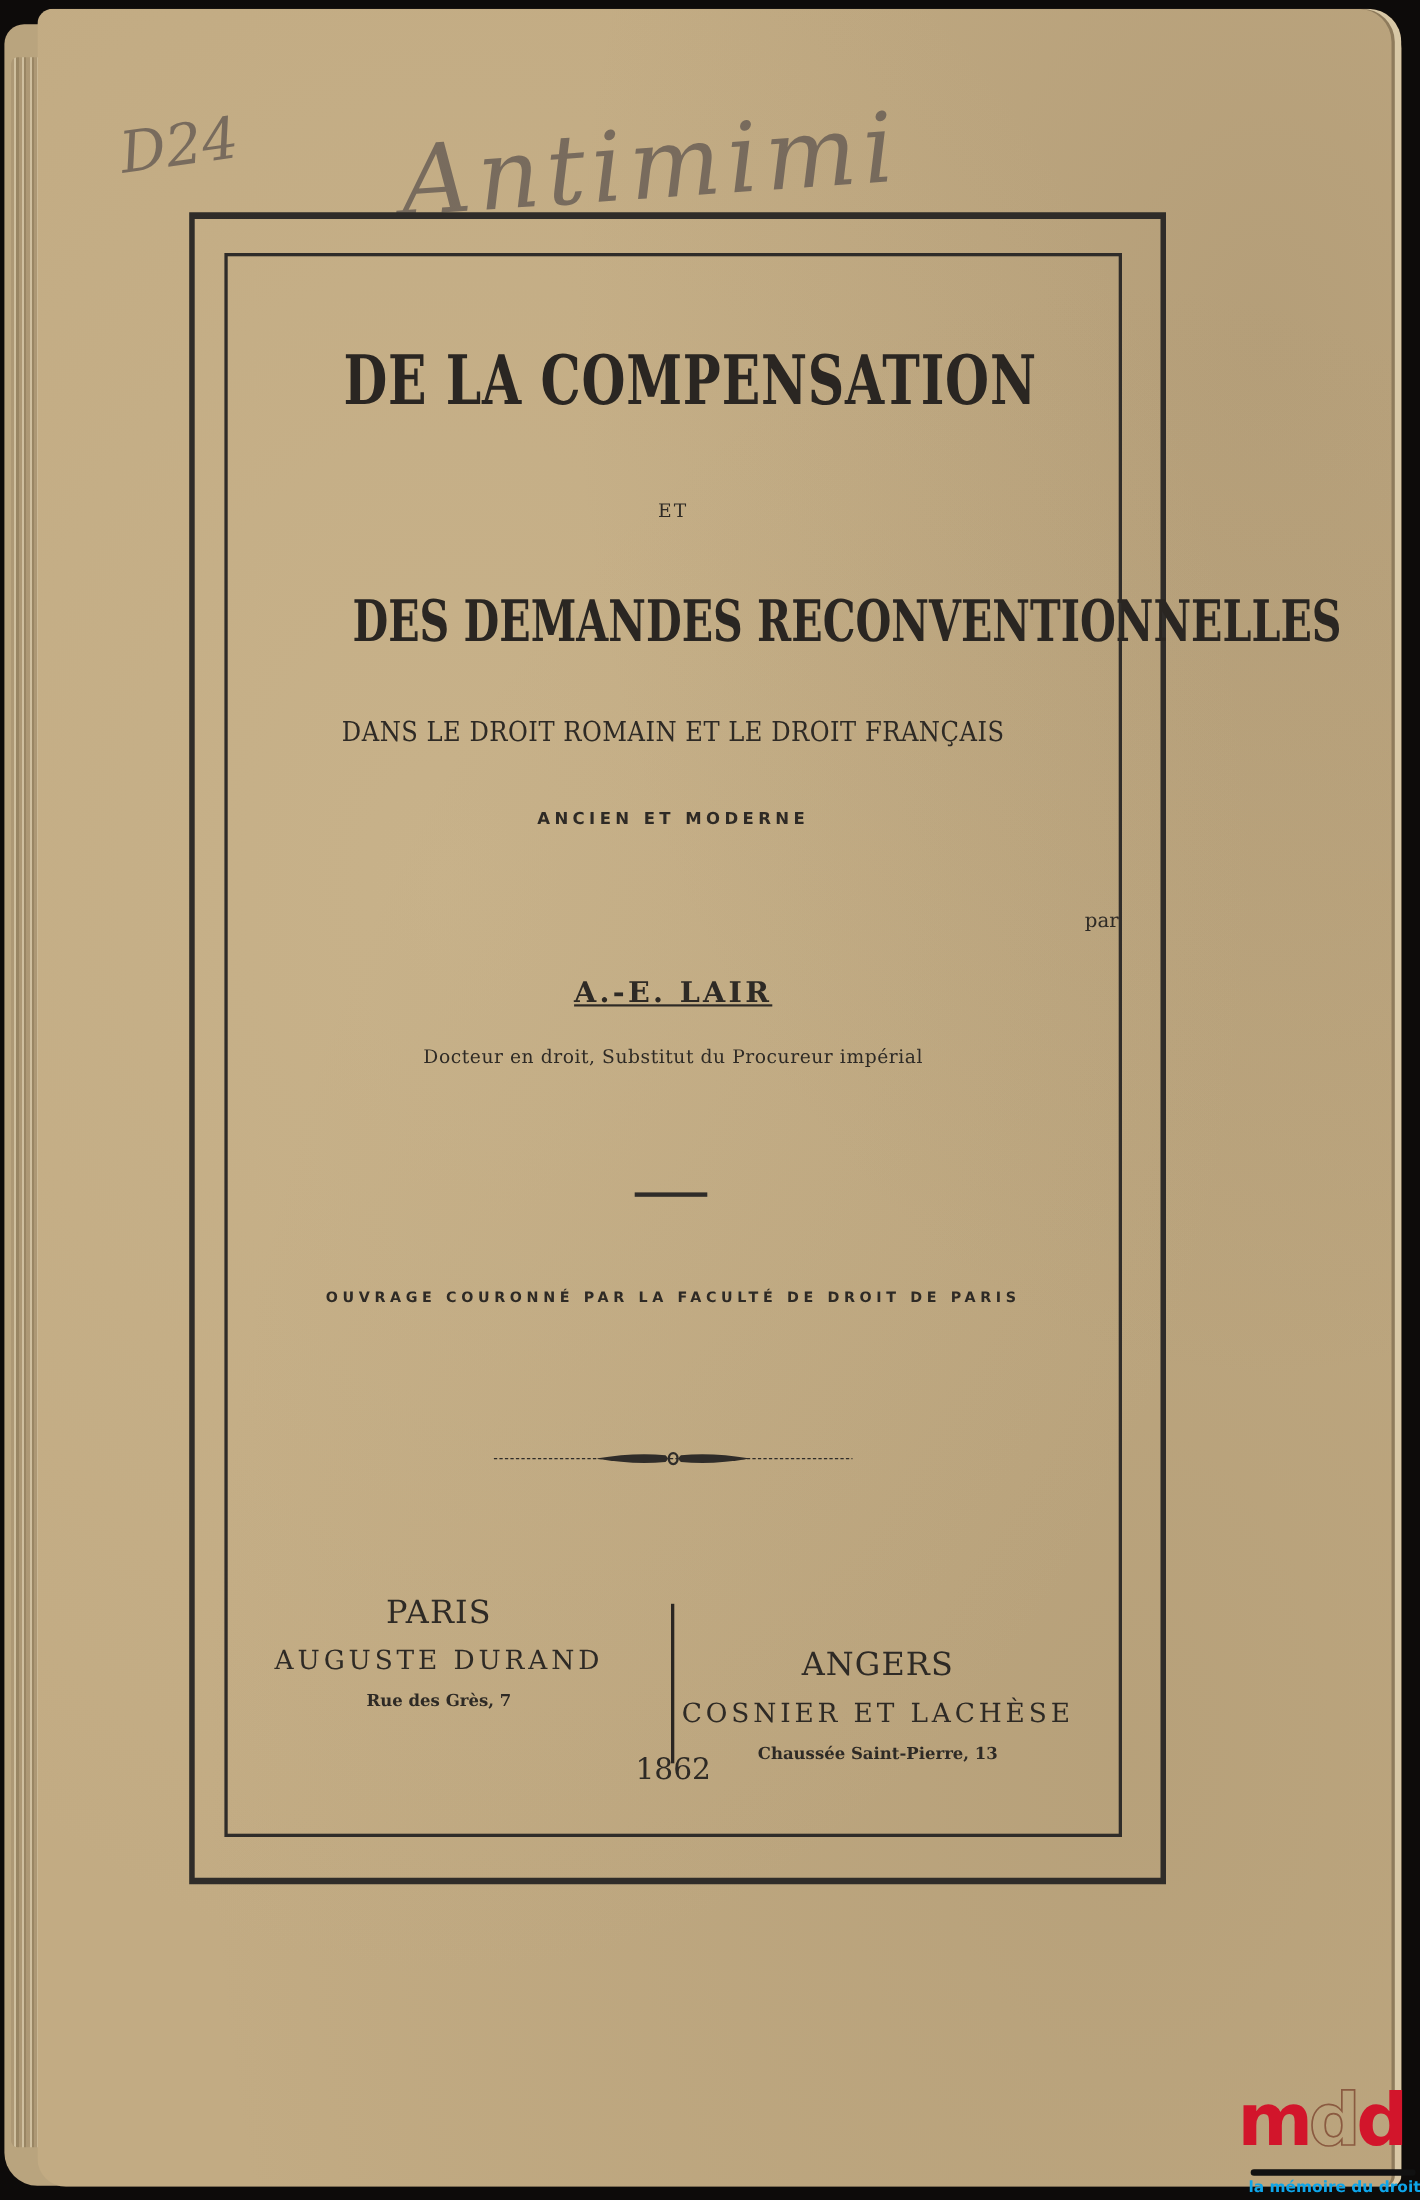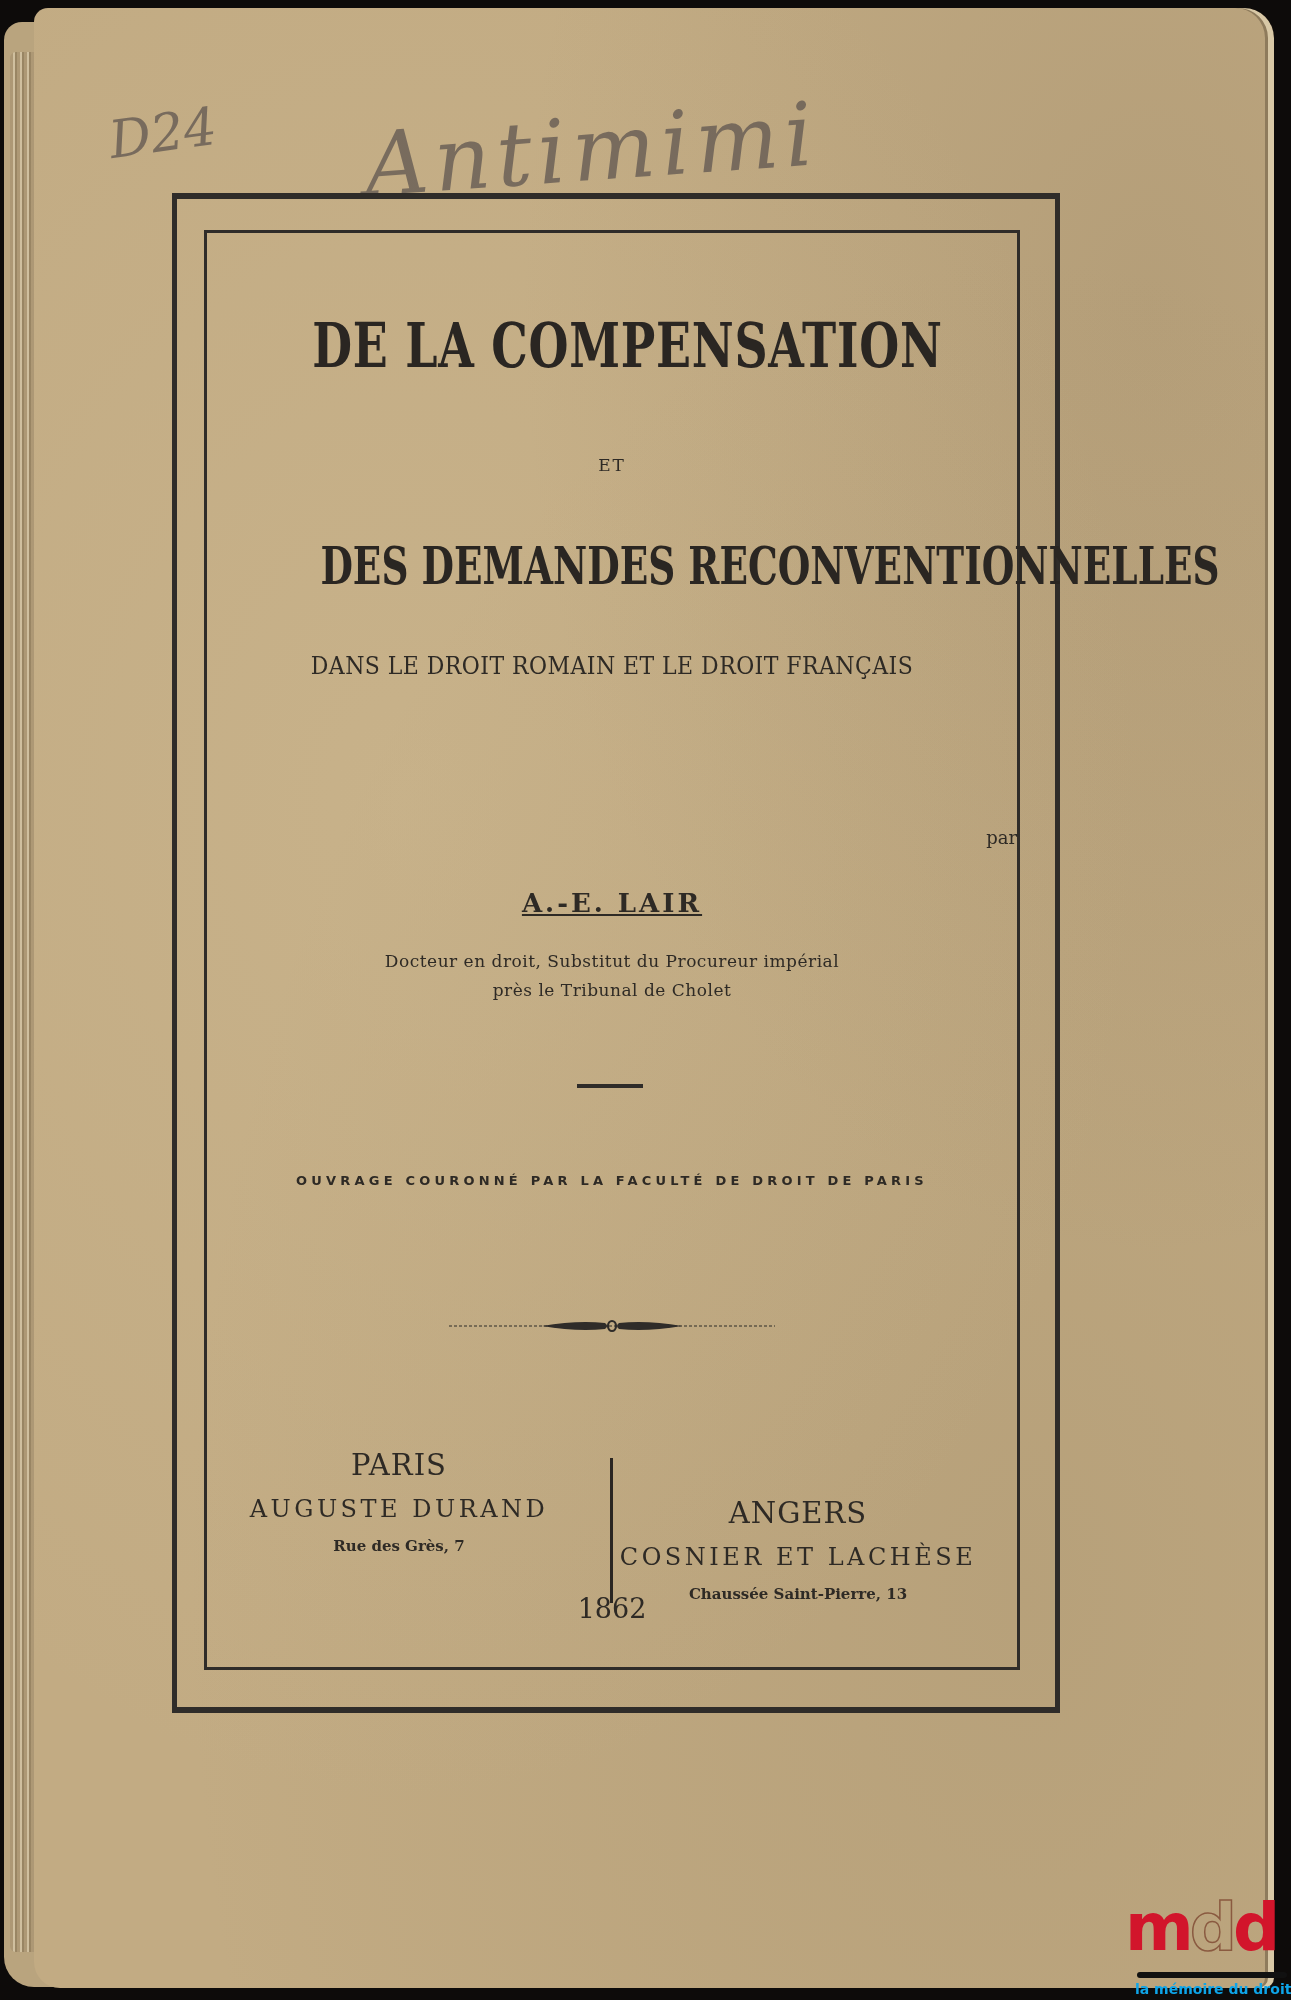--- a/index.html
+++ b/index.html
@@ -109,25 +109,25 @@
 </div>
 
 <div class="frame-outer"></div>
 <div class="frame-inner"></div>
 
 <div class="content">
   <div class="line title-1">DE LA COMPENSATION</div>
   <div class="line et">ET</div>
   <div class="line title-2">DES DEMANDES RECONVENTIONNELLES</div>
   <div class="line subtitle">DANS LE DROIT ROMAIN ET LE DROIT FRANÇAIS</div>
+  <div class="line ancien">ANCIEN ET MODERNE</div>
   <div class="line par">par</div>
   <div class="line author">A.-E. LAIR</div>
   <div class="line credentials">
     <div>Docteur en droit, Substitut du Procureur impérial</div>
-    <div>près le Tribunal de Cholet</div>
   </div>
   <div class="short-rule"></div>
   <div class="line award">OUVRAGE COURONNÉ PAR LA FACULTÉ DE DROIT DE PARIS</div>
 
   <svg class="ornament" viewBox="0 0 330 22">
     <line x1="2" y1="11" x2="328" y2="11" stroke="#2f2c29" stroke-width="1.2" stroke-dasharray="3 2"></line>
     <path d="M95 11 Q130 5 158 8 Q162 11 158 14 Q130 17 95 11 Z" fill="#2f2c29"></path>
     <path d="M235 11 Q200 5 172 8 Q168 11 172 14 Q200 17 235 11 Z" fill="#2f2c29"></path>
     <ellipse cx="165" cy="11" rx="4" ry="5" fill="none" stroke="#2f2c29" stroke-width="2.2"></ellipse>
   </svg>

